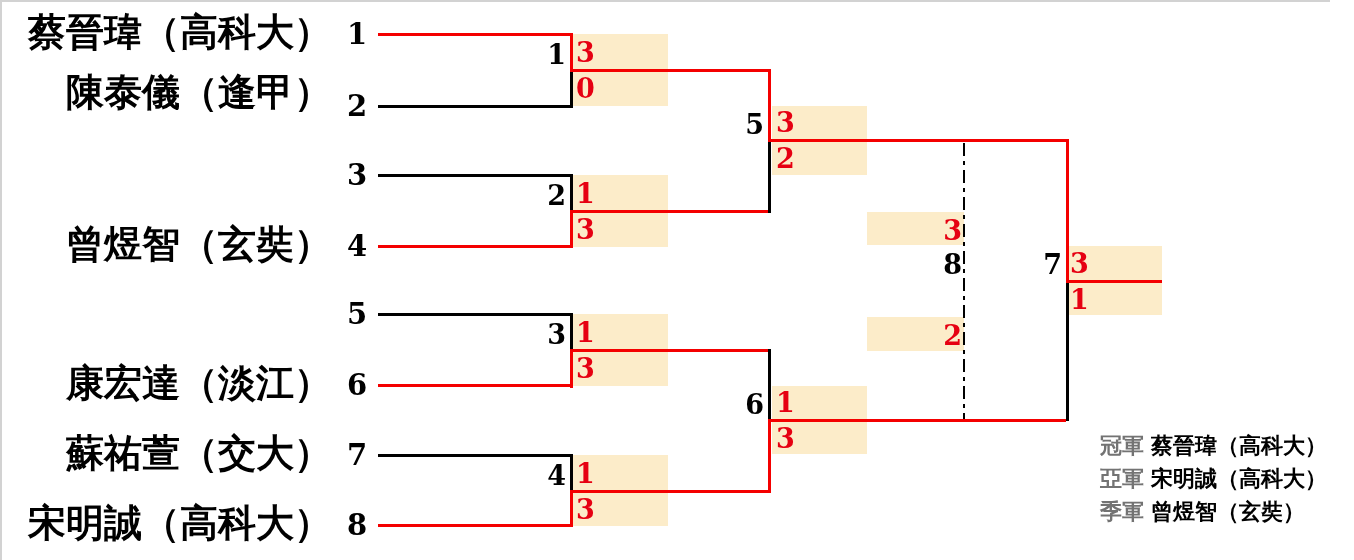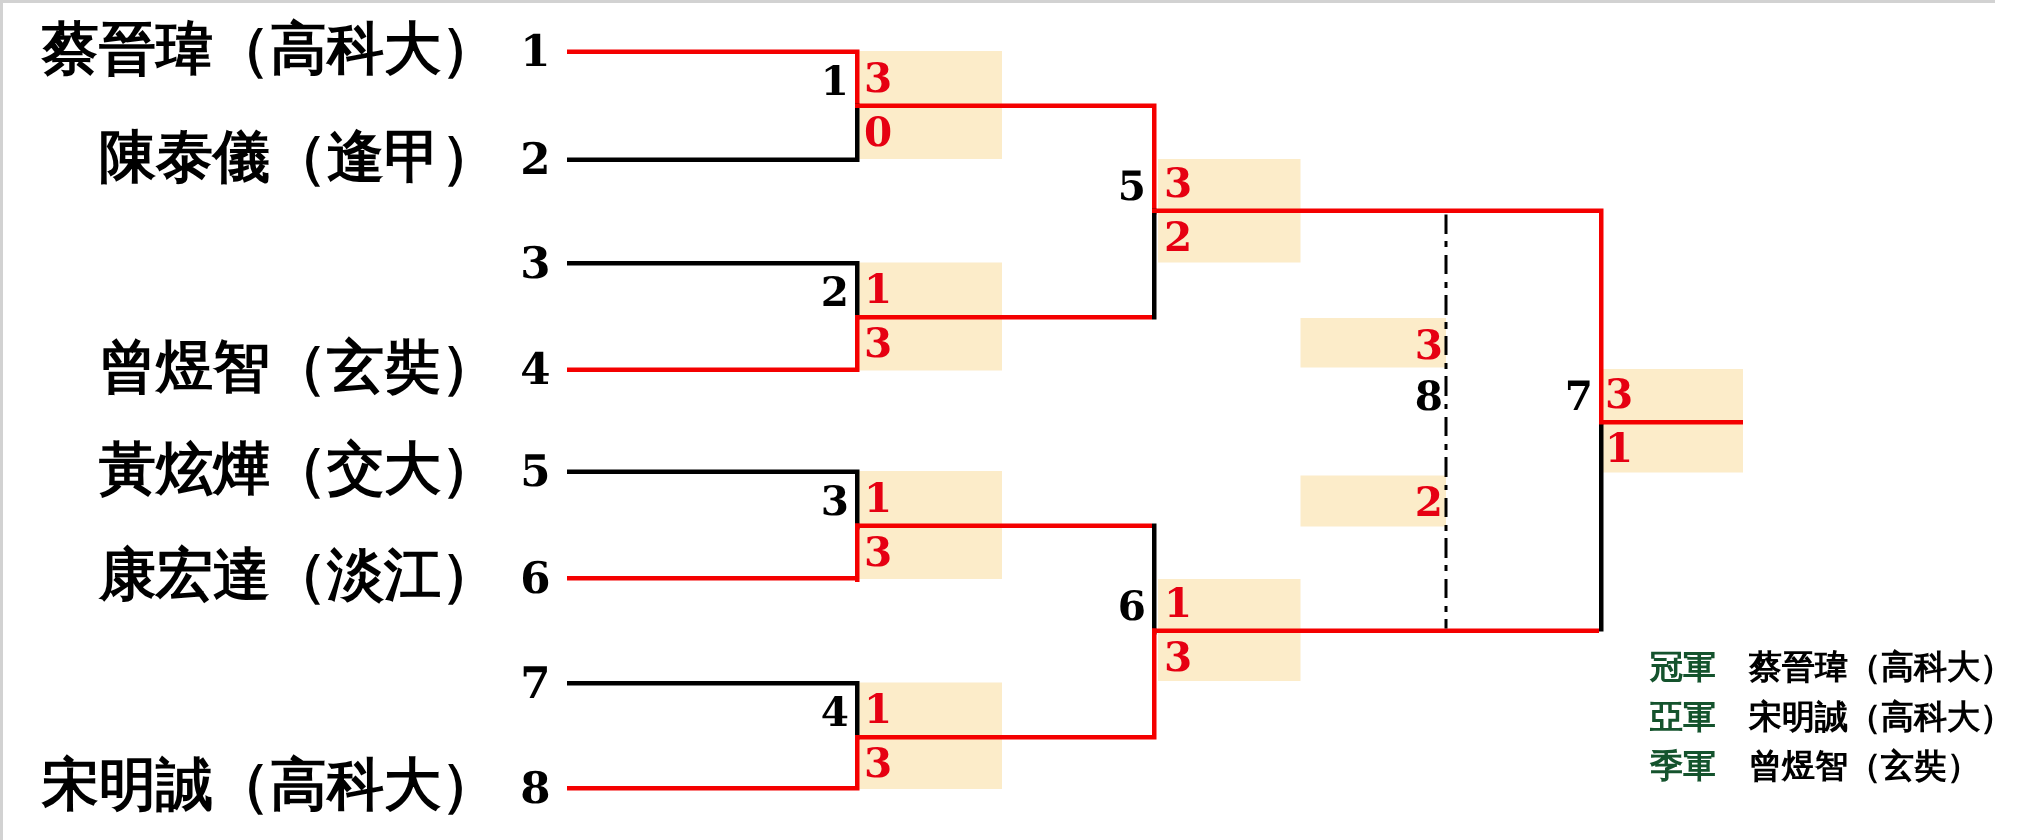--- a/index.html
+++ b/index.html
@@ -18,21 +18,21 @@
         height:30px;line-height:30px;color:#000;}
   .mnum{position:absolute;width:60px;text-align:right;font-size:27px;font-weight:800;
         height:28px;line-height:28px;color:#000;}
   .score{position:absolute;width:60px;font-size:27px;font-weight:800;
          height:28px;line-height:28px;color:#e60012;}
   .ra{text-align:right;}
   .dash{position:absolute;left:963px;top:143px;width:2px;height:276px;
         background:repeating-linear-gradient(to bottom,#000 0 13px,transparent 13px 18px,#000 18px 22px,transparent 22px 27px);}
   .stand{position:absolute;left:1100px;height:30px;line-height:30px;font-size:22px;
          font-weight:700;white-space:nowrap;}
-  .stand .rank{color:#14532d;margin-right:22px;}
+  .stand .rank{color:#737373;margin-right:7px;}
   .stand .sname{color:#000;}
 </style>
 </head>
 <body>
 
 <div class="page">
 
   <div class="edge-top"></div>
   <div class="edge-left"></div>
 
@@ -40,24 +40,24 @@
   <div class="bg" style="left:572px;top:175px;width:96px;height:72px"></div>
   <div class="bg" style="left:572px;top:314px;width:96px;height:72px"></div>
   <div class="bg" style="left:572px;top:455px;width:96px;height:71px"></div>
   <div class="bg" style="left:772px;top:106px;width:95px;height:69px"></div>
   <div class="bg" style="left:772px;top:386px;width:95px;height:68px"></div>
   <div class="bg" style="left:867px;top:212px;width:97px;height:33px"></div>
   <div class="bg" style="left:867px;top:317px;width:97px;height:34px"></div>
   <div class="bg" style="left:1068px;top:246px;width:94px;height:69px"></div>
 
   <div class="pname" style="top:6px">蔡晉瑋（高科大）</div>
-  <div class="pname" style="top:78px">陳泰儀（逢甲）</div>
+  <div class="pname" style="top:66px">陳泰儀（逢甲）</div>
   <div class="pname" style="top:218px">曾煜智（玄奘）</div>
-  <div class="pname" style="top:286px">黃炫燁（交大）</div>
   <div class="pname" style="top:357px">康宏達（淡江）</div>
+  <div class="pname" style="top:427px">蘇祐萱（交大）</div>
   <div class="pname" style="top:497px">宋明誠（高科大）</div>
 
   <div class="seed" style="top:19px">1</div>
   <div class="seed" style="top:91px">2</div>
   <div class="seed" style="top:160px">3</div>
   <div class="seed" style="top:231px">4</div>
   <div class="seed" style="top:299px">5</div>
   <div class="seed" style="top:370px">6</div>
   <div class="seed" style="top:440px">7</div>
   <div class="seed" style="top:510px">8</div>

